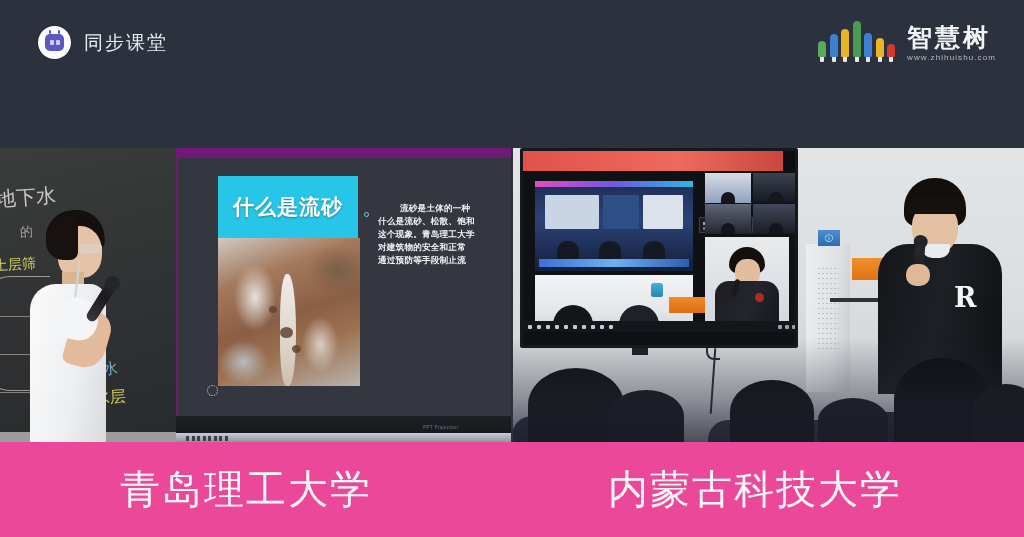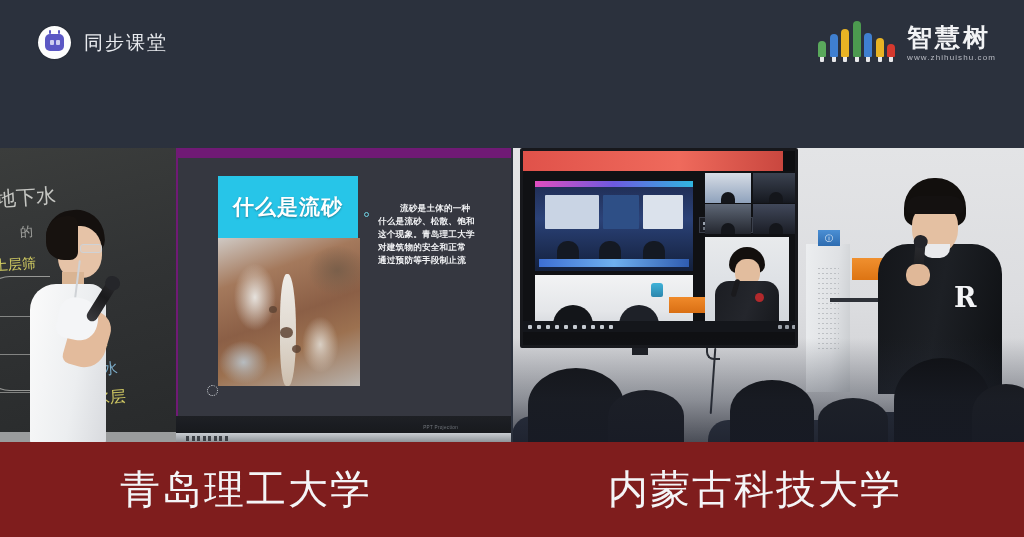--- a/index.html
+++ b/index.html
@@ -465,21 +465,21 @@
   .aud-s {
     position:absolute; bottom:0; background:#3b4250; border-radius: 20px 20px 0 0;
   }
   #auds1 { left: 0;   width: 150px; height: 26px; background:#2c3240; }
   #auds2 { left: 196px; width: 130px; height: 22px; background:#343a47; }
   #auds3 { left: 352px; width: 160px; height: 30px; background:#262b36; }
 
   
   #footer {
     position:absolute; left:0; top: 442px; width: 1024px; height: 95px;
-    background:#7f1d1d;
+    background:#ec4899;
   }
   .uni-label {
     position:absolute; top: 20px; color:#f4f5f7;
     font-size: 40px; letter-spacing: 2px; font-weight: 400;
     font-family: "DejaVu Sans", sans-serif;
     white-space: nowrap;
   }
   #uni-left  { left: 120px; }
   #uni-right { left: 608px; }
 </style>

